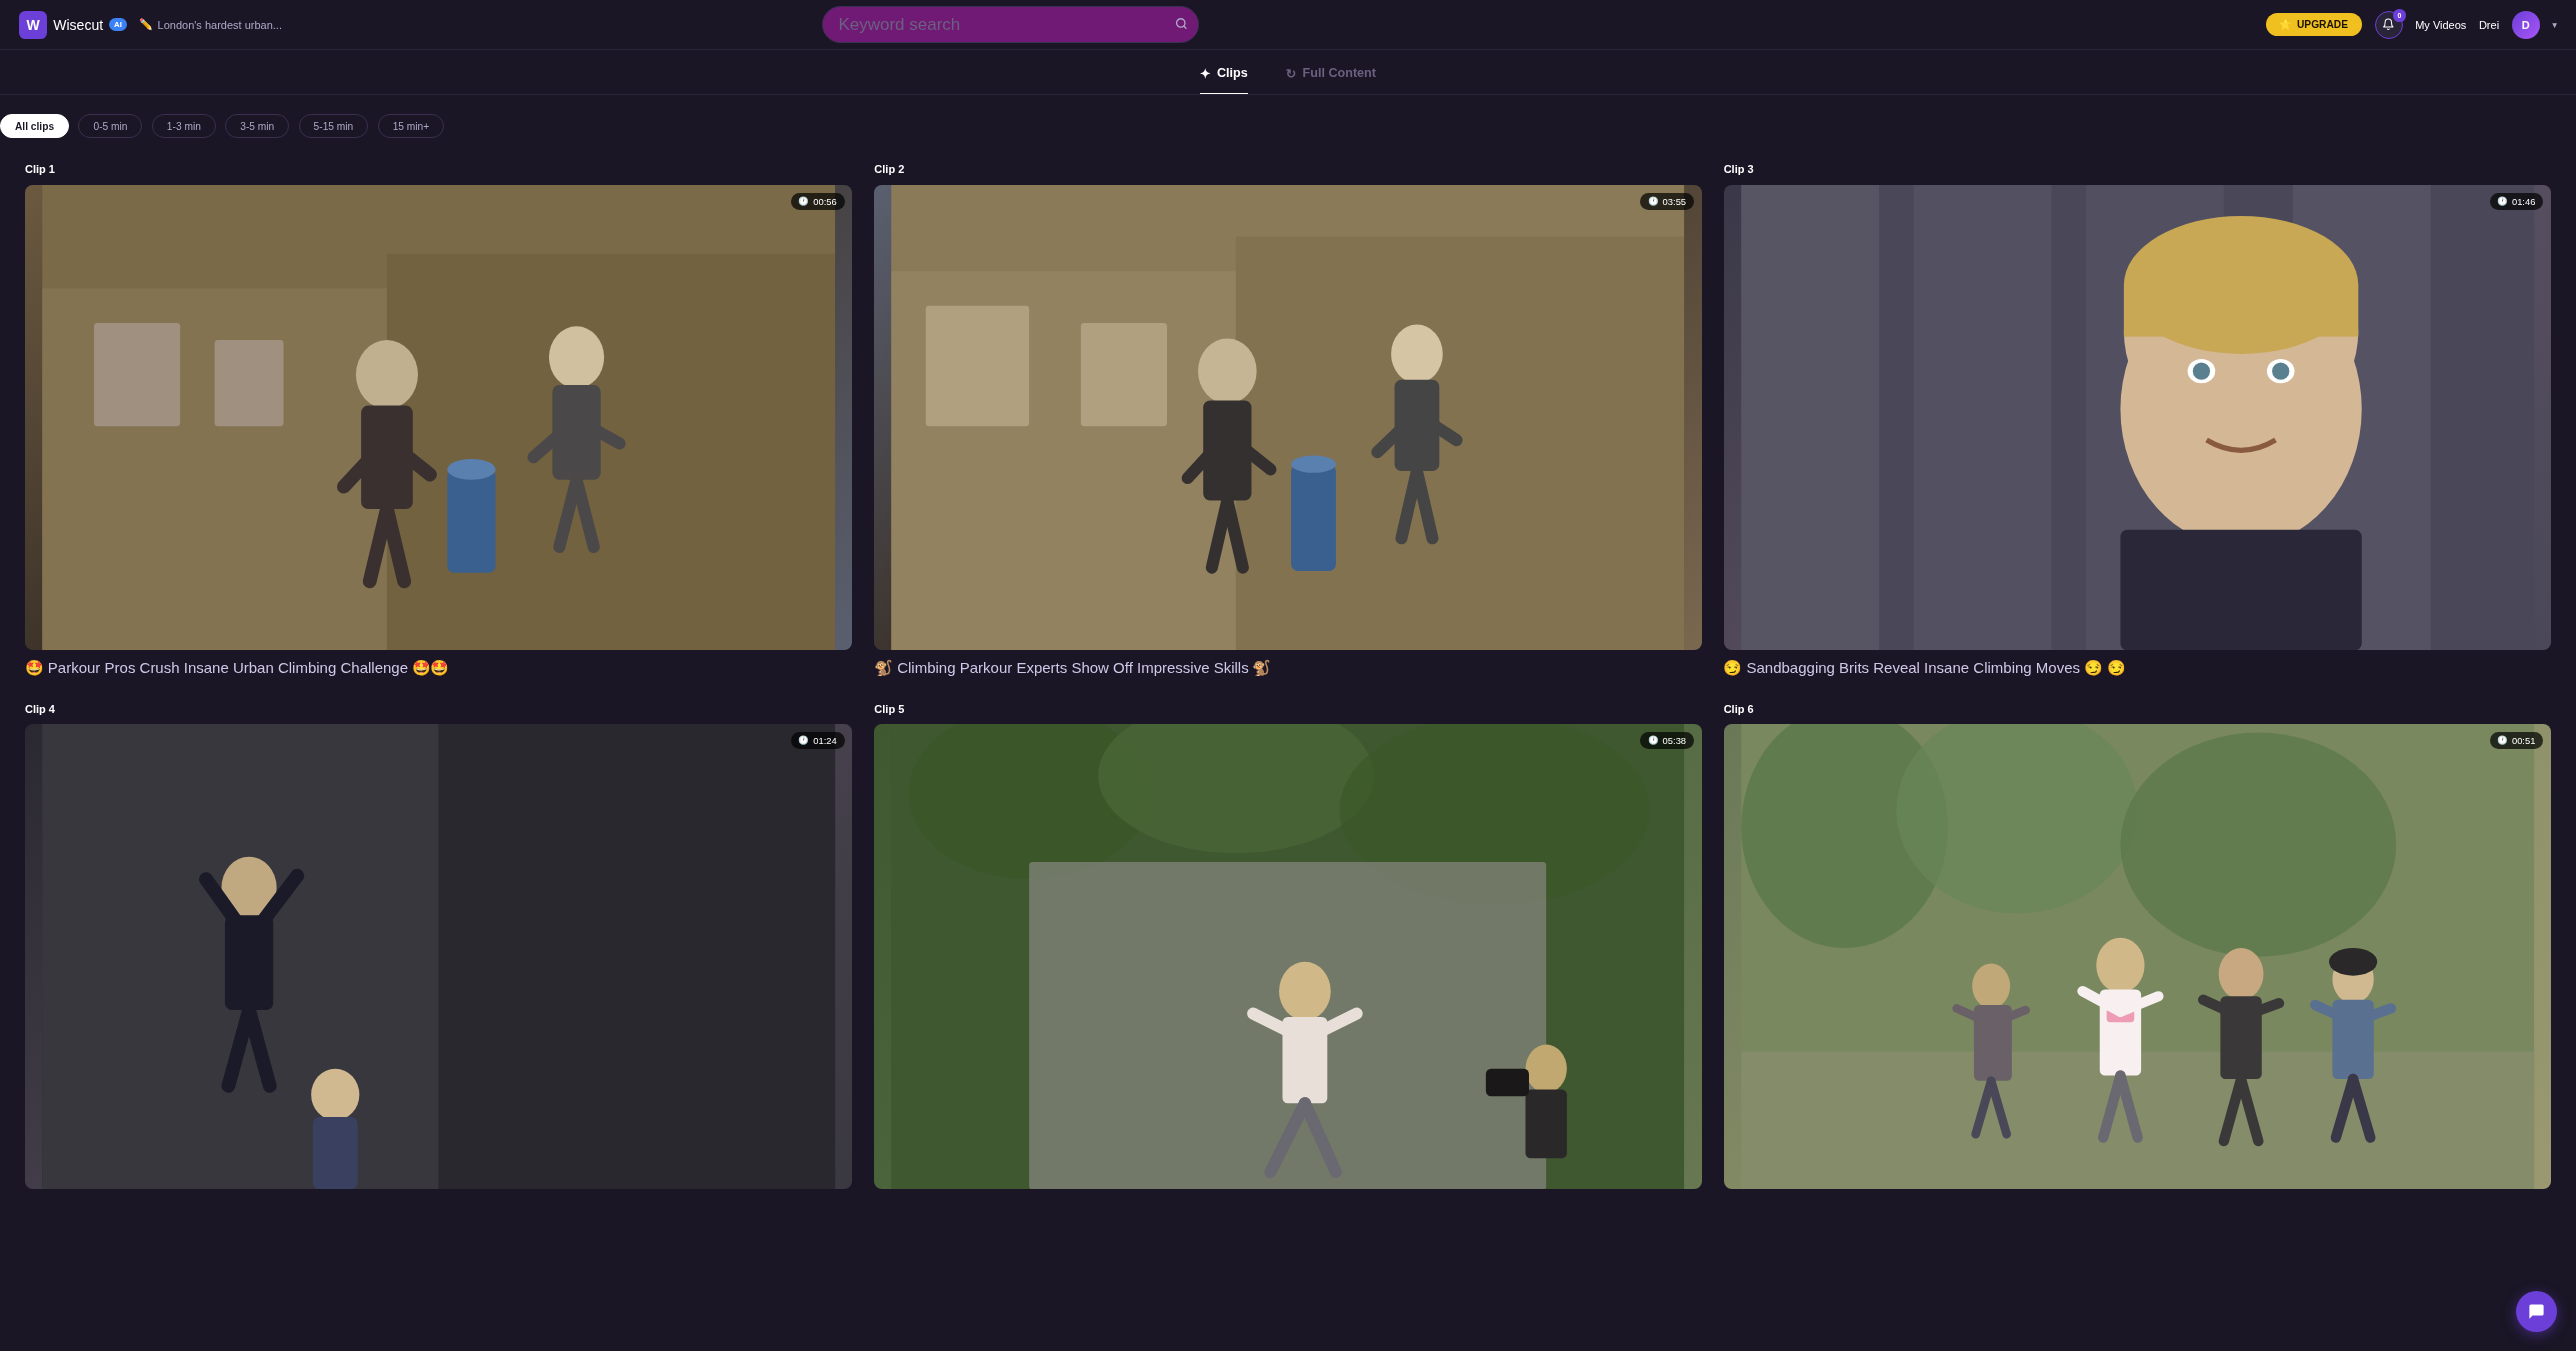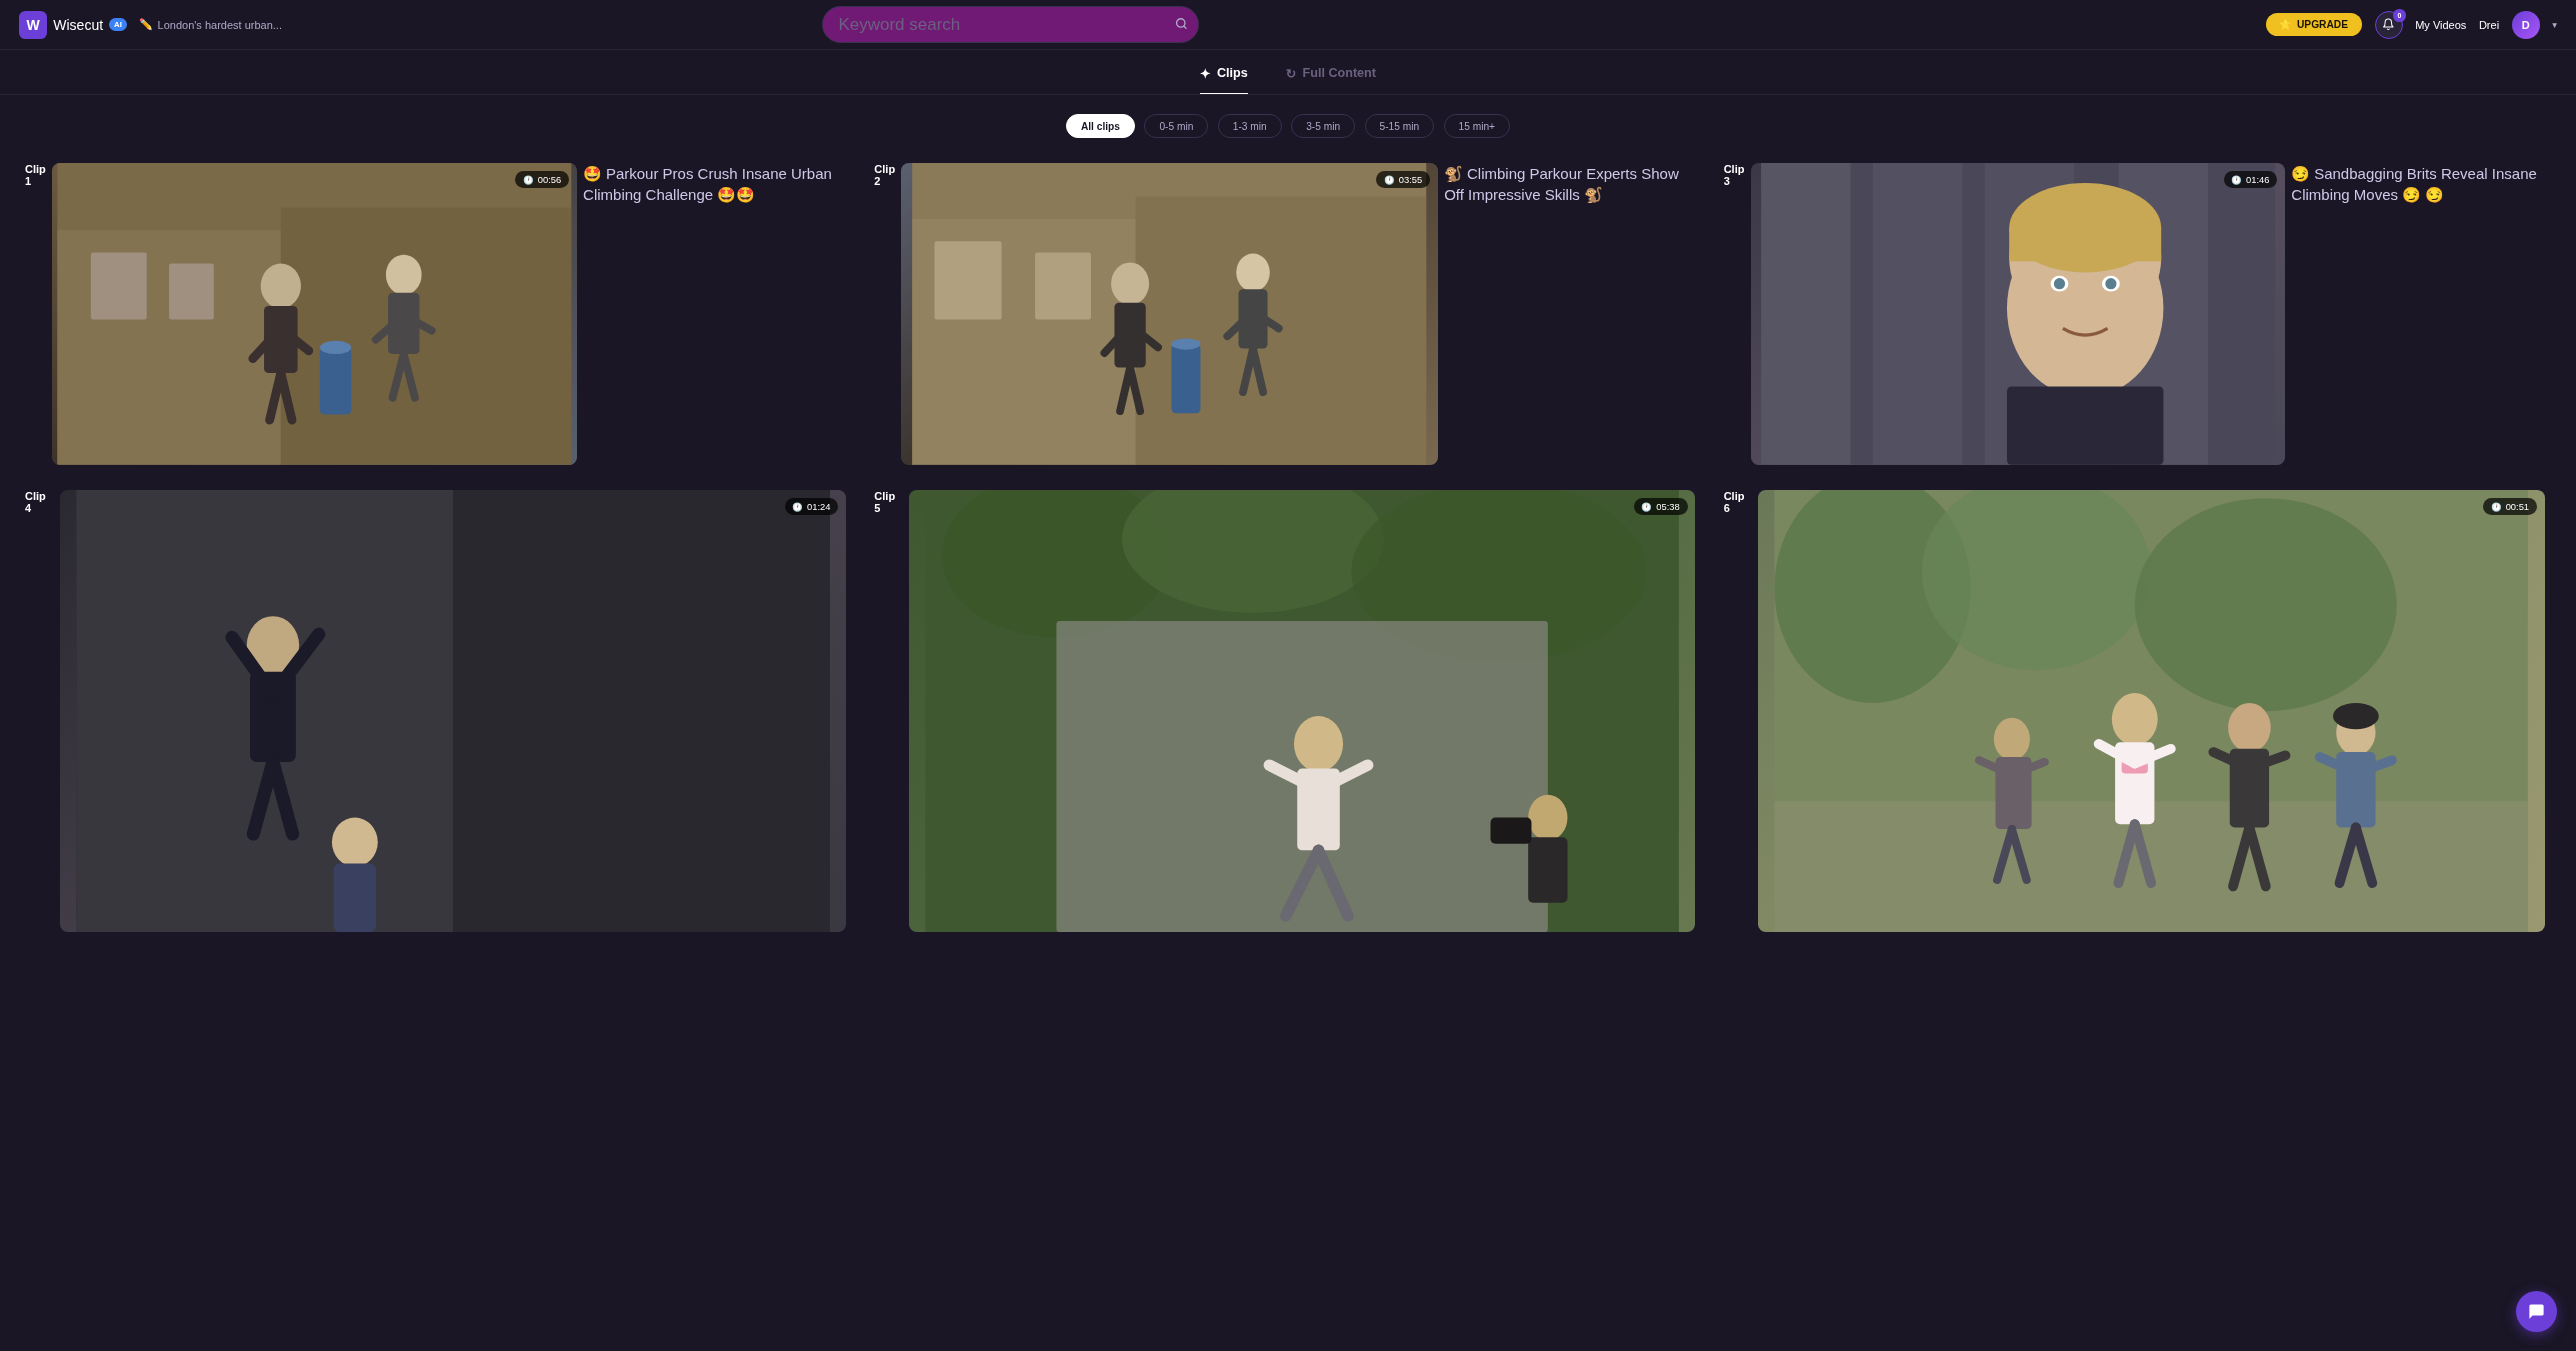--- a/index.html
+++ b/index.html
@@ -185,21 +185,20 @@
     }
     .tab.active {
       color: #fff;
       border-bottom: 1.6px solid #fff;
     }
     .tab-icon { font-size: 12.6px; }
 
     
     .filters-area {
       display: flex;
-      justify-content: center;
       gap: 9.4px;
       padding: 19px 0 12.6px;
     }
     .filter-btn {
       background: transparent;
       border: 0.8px solid #3a3050;
       border-radius: 15.7px;
       color: #b0a8c8;
       font-size: 10.2px;
       padding: 5.5px 14px;
@@ -217,20 +216,21 @@
     .clips-container {
       padding: 12.6px 25px 31px;
     }
     .clips-grid {
       display: grid;
       grid-template-columns: repeat(3, 1fr);
       gap: 25px 22px;
     }
     .clip-section {
       display: flex;
+      flex-direction: column;
       gap: 6.3px;
     }
     .clip-label {
       font-size: 11px;
       font-weight: 600;
       color: #fff;
       margin-bottom: 3.1px;
     }
     .clip-thumb {
       position: relative;

